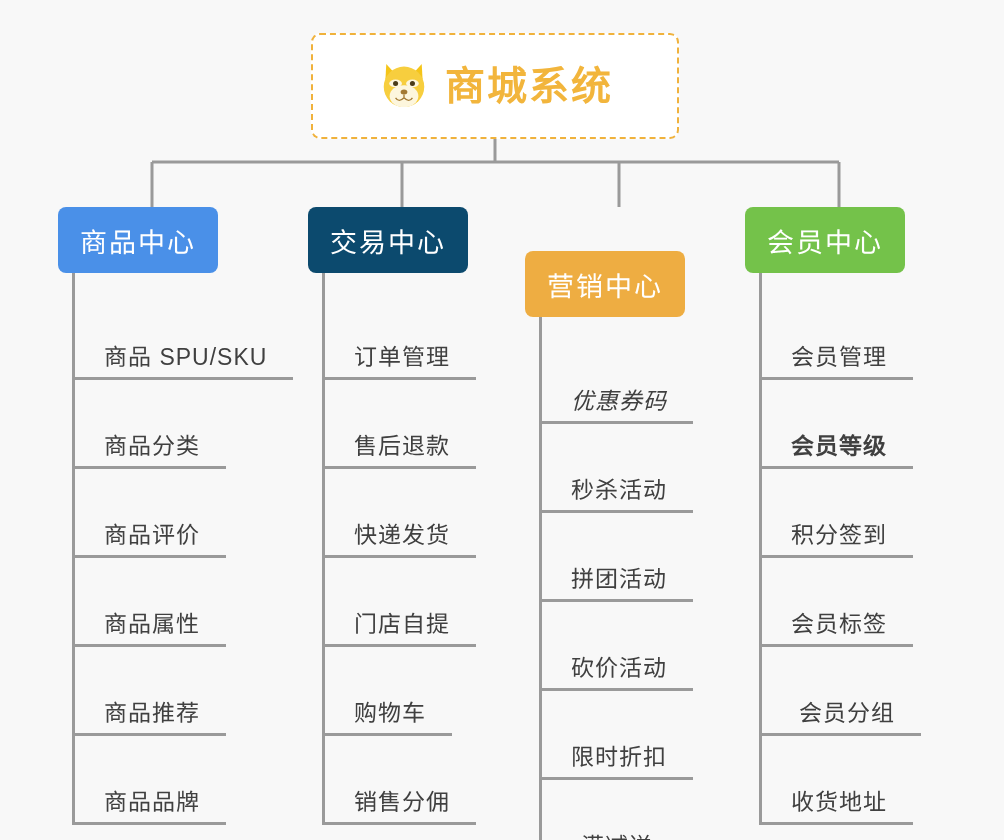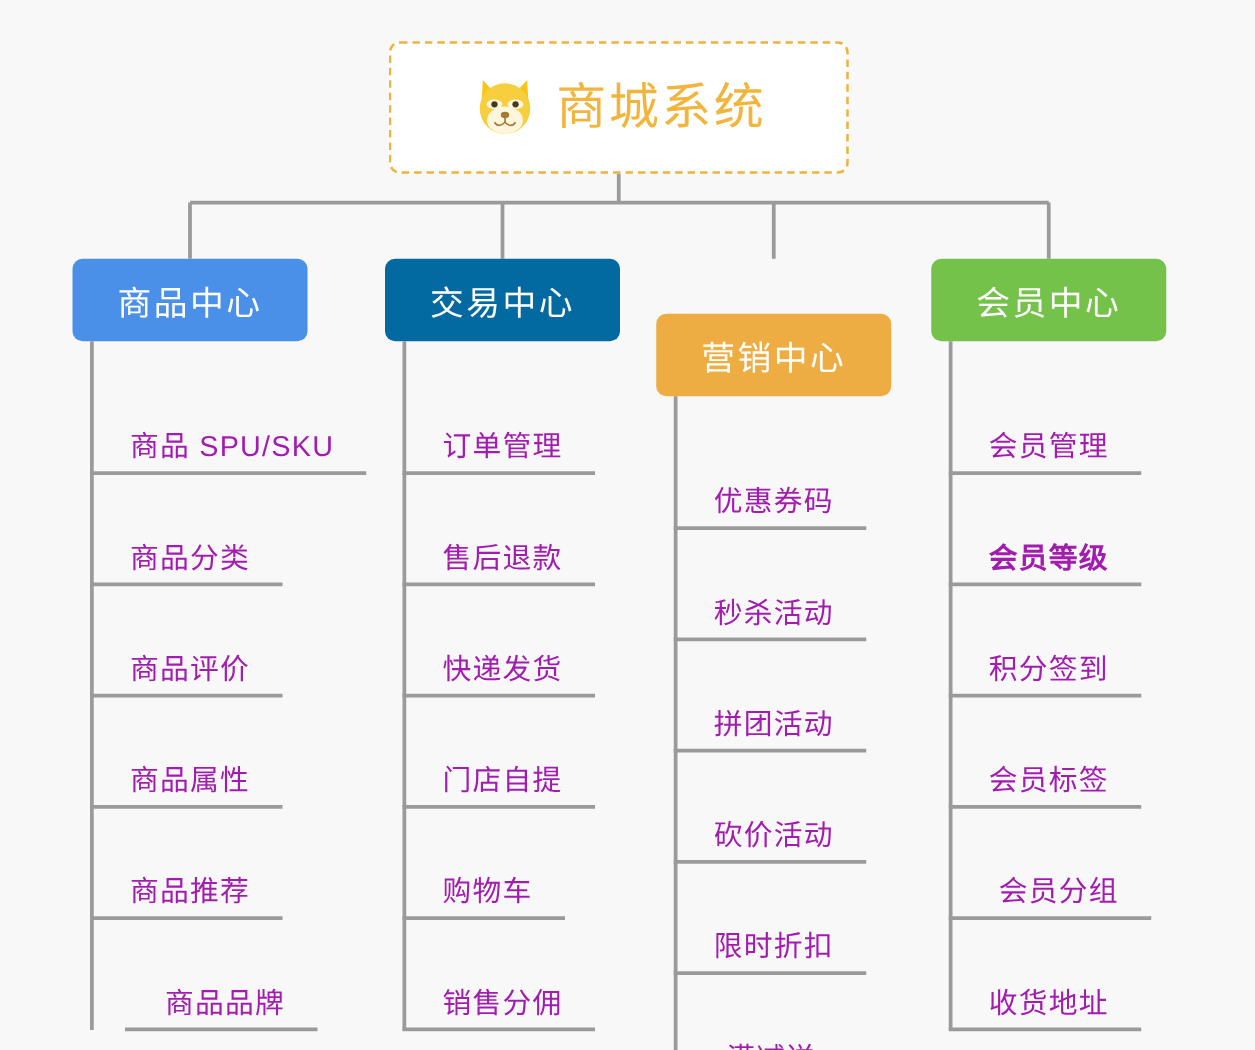--- a/index.html
+++ b/index.html
@@ -42,40 +42,41 @@
     height: 54px;
     flex: 0 0 auto;
     display: block;
   }
   .root-title {
     font-size: 40px;
     color: #f2b53c;
     letter-spacing: 2px;
     line-height: 1;
     white-space: nowrap;
+    font-weight: bold;
   }
 
   
   .connectors {
     position: absolute;
     left: 0;
     top: 0;
     width: 1004px;
     height: 840px;
     pointer-events: none;
   }
 
   
   .branch {
     position: absolute;
     top: 207px;
   }
   .branch-header {
     box-sizing: border-box;
-    width: 188px;
+    width: 160px;
     height: 66px;
     border-radius: 8px;
     display: flex;
     align-items: center;
     justify-content: center;
     color: #ffffff;
     font-size: 27px;
     letter-spacing: 2px;
     white-space: nowrap;
   }
@@ -103,21 +104,21 @@
     padding-left: 14px;
   }
   .leaf-inner {
     position: relative;
     display: inline-block;
     padding: 0 26px 7px 32px;
     border-bottom: 3px solid #9a9a9a;
   }
   .leaf-label {
     font-size: 23px;
-    color: #a21caf;
+    color: #404040;
     white-space: nowrap;
     line-height: 26px;
     letter-spacing: 1px;
   }
 
   
   .branch-0 { left: 58px; }
   .branch-1 { left: 308px; }
   .branch-2 { left: 525px; }
   .branch-3 { left: 745px; }
@@ -173,26 +174,26 @@
           <div class="leaf">
             <div class="leaf-inner" style="border-bottom-color: rgb(154, 154, 154);"><span class="leaf-label">商品评价</span></div>
           </div>
           <div class="leaf">
             <div class="leaf-inner" style="border-bottom-color: rgb(154, 154, 154);"><span class="leaf-label">商品属性</span></div>
           </div>
           <div class="leaf">
             <div class="leaf-inner" style="border-bottom-color: rgb(154, 154, 154);"><span class="leaf-label">商品推荐</span></div>
           </div>
           <div class="leaf">
-            <div class="leaf-inner" style="border-bottom-color: rgb(154, 154, 154); margin-left: 28px;"><span class="leaf-label">商品品牌</span></div>
+            <div class="leaf-inner" style="border-bottom-color: rgb(154, 154, 154);"><span class="leaf-label">商品品牌</span></div>
           </div>
         </div>
       </div>
       <div class="branch branch-1">
-        <div class="branch-header" style="background: #0369a1;">
+        <div class="branch-header" style="background: #0c4a6e;">
           <span>交易中心</span>
         </div>
         <div class="branch-items">
           <div class="branch-spine" style="background: rgb(154, 154, 154); height: 551px;"></div>
           <div class="leaf">
             <div class="leaf-inner" style="border-bottom-color: rgb(154, 154, 154);"><span class="leaf-label">订单管理</span></div>
           </div>
           <div class="leaf">
             <div class="leaf-inner" style="border-bottom-color: rgb(154, 154, 154);"><span class="leaf-label">售后退款</span></div>
           </div>
@@ -210,21 +211,21 @@
           </div>
         </div>
       </div>
       <div class="branch branch-2">
         <div class="branch-header" style="background: rgb(238, 173, 66); margin-top: 44px;">
           <span>营销中心</span>
         </div>
         <div class="branch-items">
           <div class="branch-spine" style="background: rgb(154, 154, 154); height: 551px;"></div>
           <div class="leaf">
-            <div class="leaf-inner" style="border-bottom-color: rgb(154, 154, 154);"><span class="leaf-label">优惠券码</span></div>
+            <div class="leaf-inner" style="border-bottom-color: rgb(154, 154, 154); font-style: italic;"><span class="leaf-label">优惠券码</span></div>
           </div>
           <div class="leaf">
             <div class="leaf-inner" style="border-bottom-color: rgb(154, 154, 154);"><span class="leaf-label">秒杀活动</span></div>
           </div>
           <div class="leaf">
             <div class="leaf-inner" style="border-bottom-color: rgb(154, 154, 154);"><span class="leaf-label">拼团活动</span></div>
           </div>
           <div class="leaf">
             <div class="leaf-inner" style="border-bottom-color: rgb(154, 154, 154);"><span class="leaf-label">砍价活动</span></div>
           </div>

